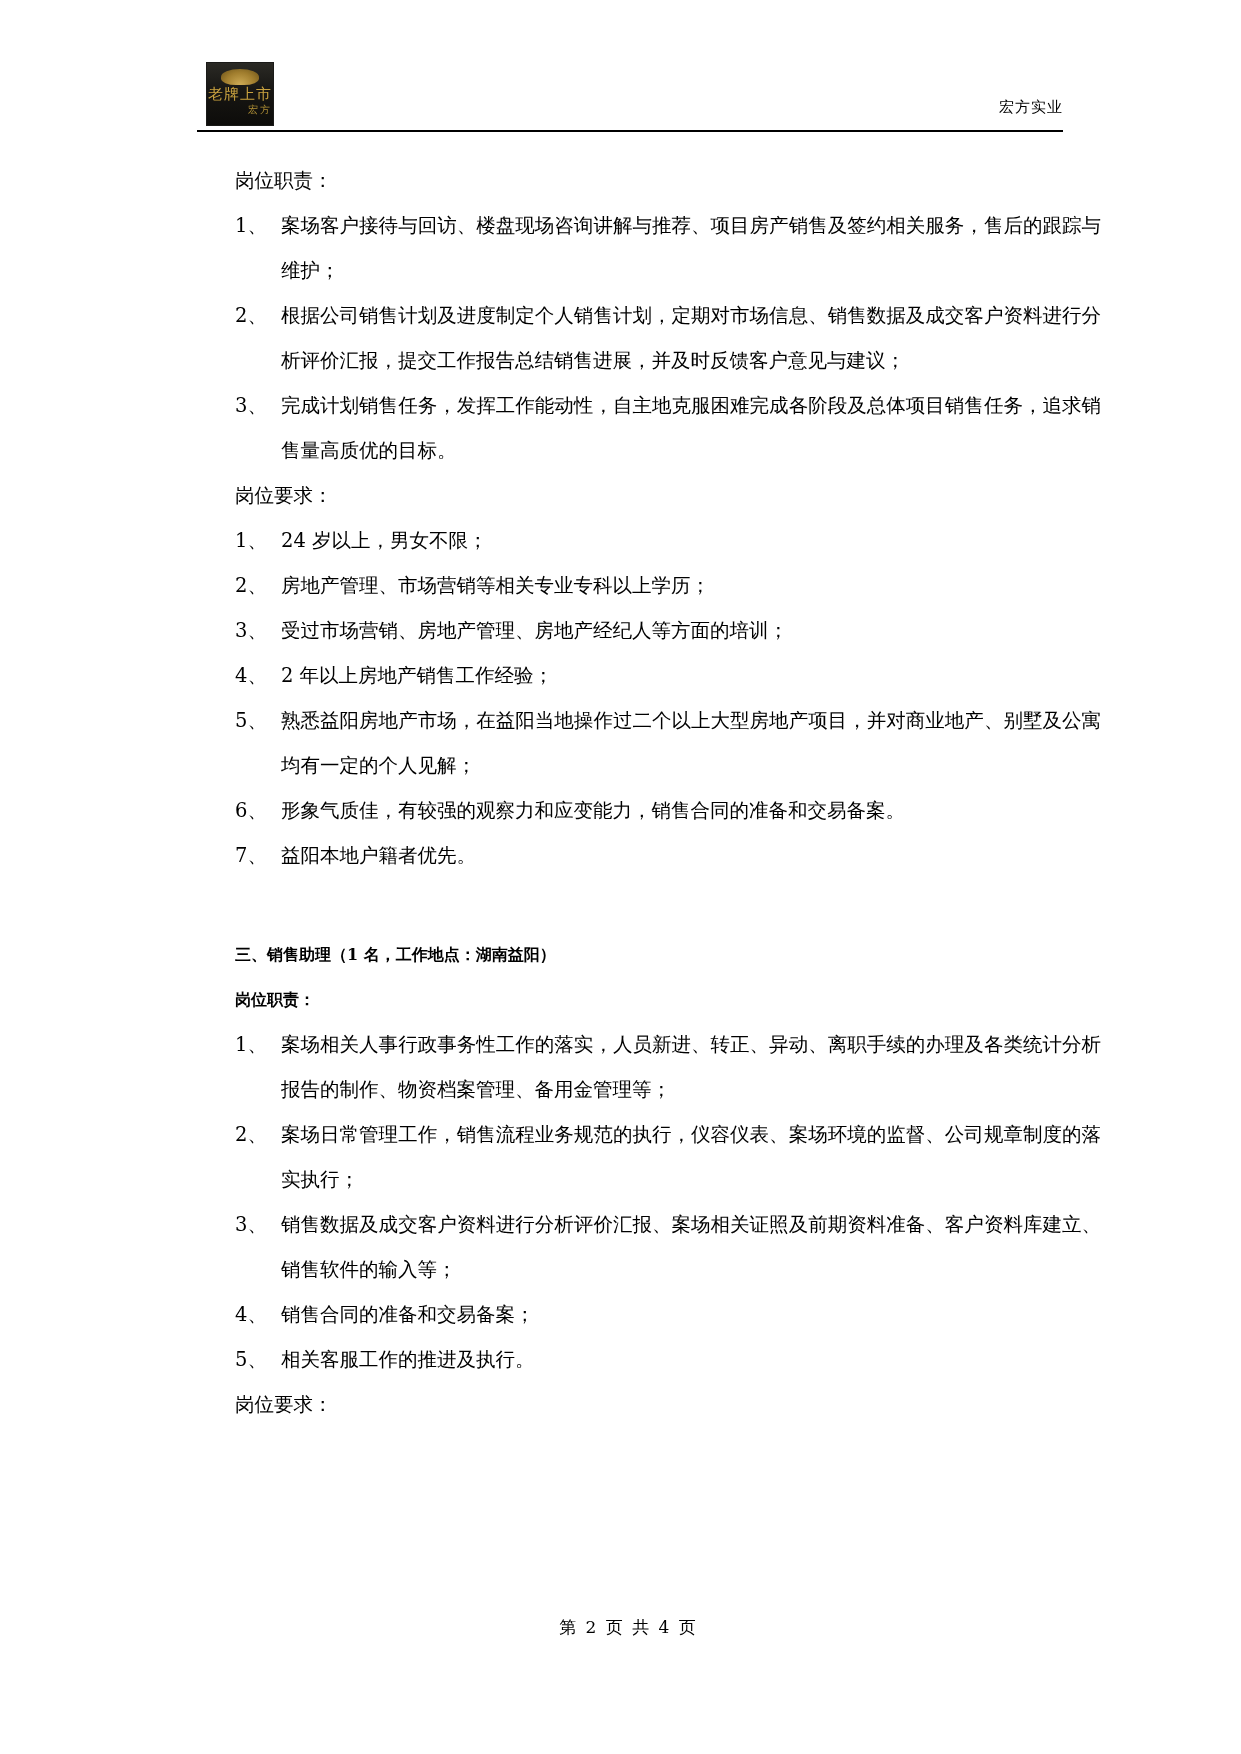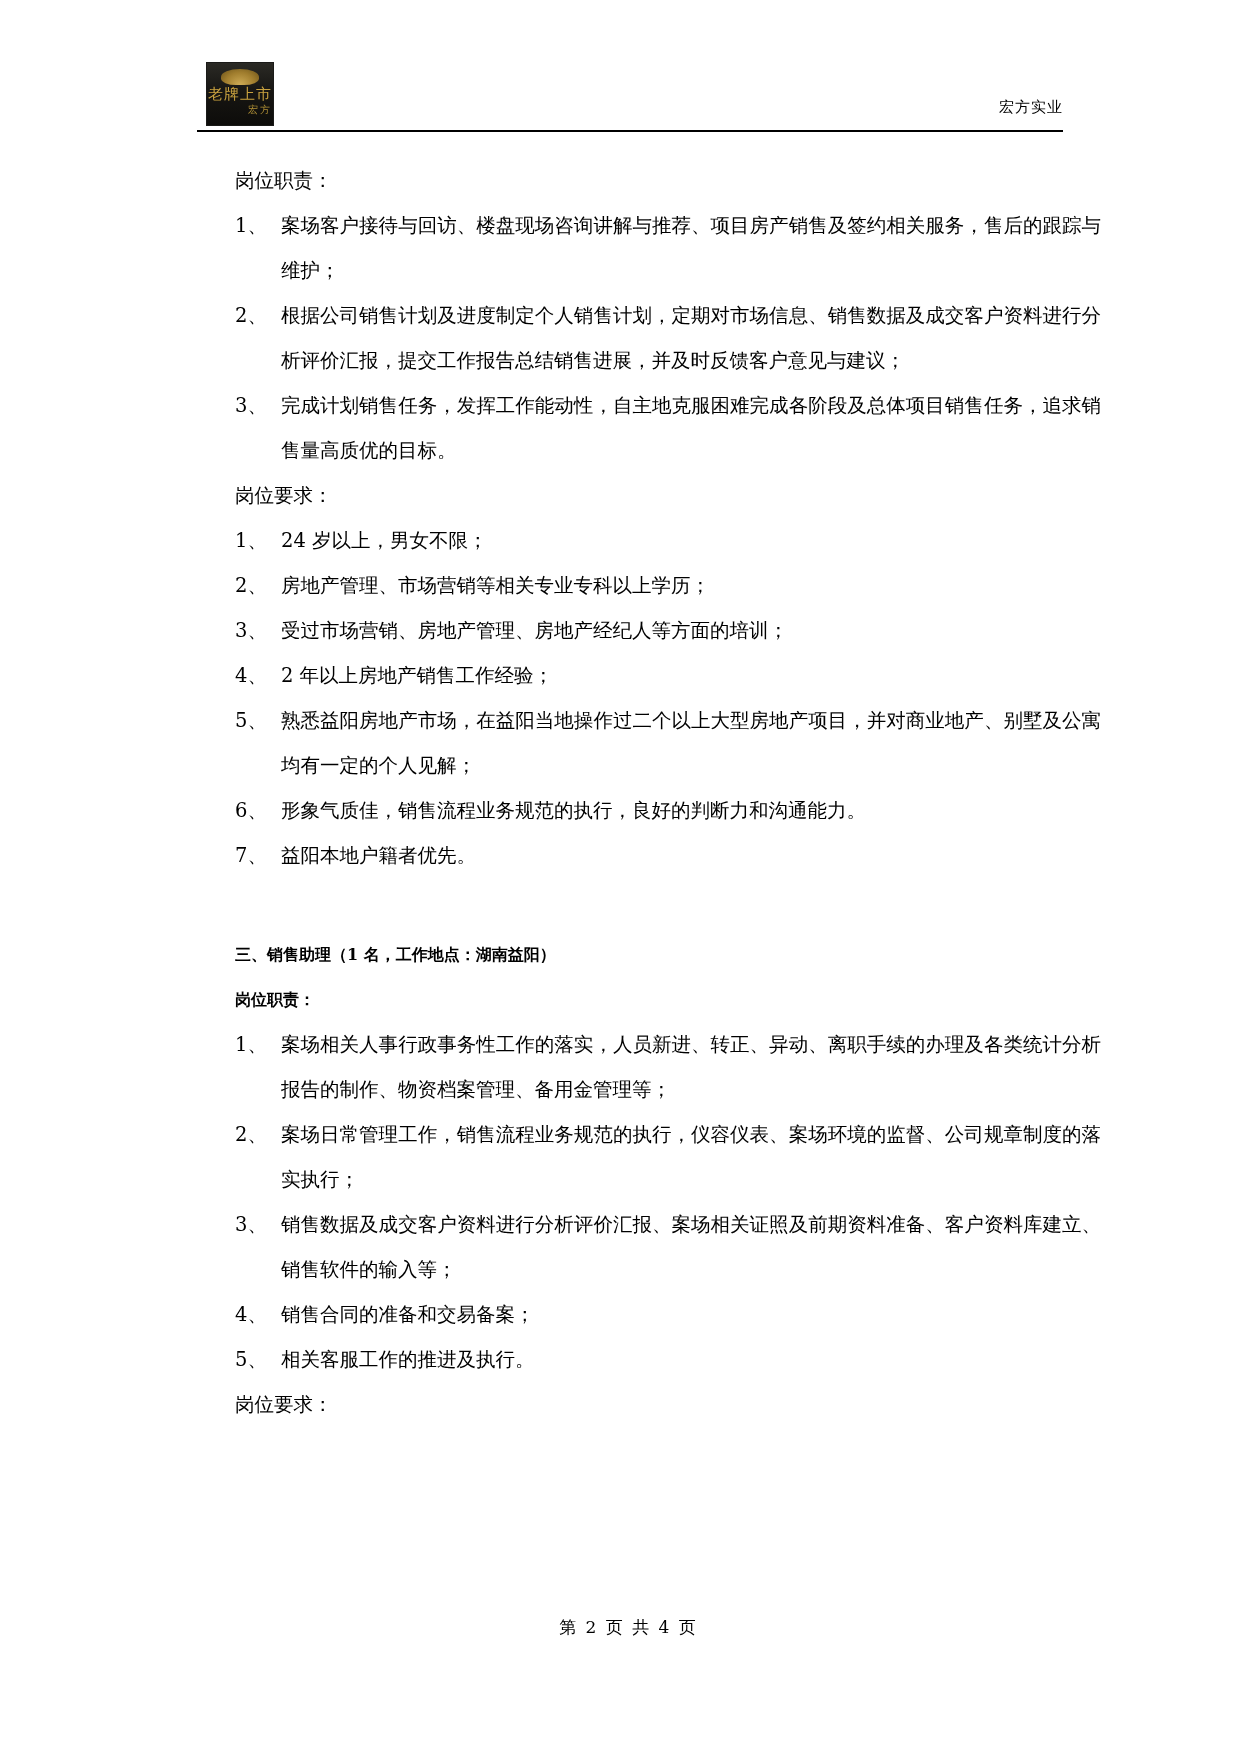--- a/index.html
+++ b/index.html
@@ -189,21 +189,21 @@
     <div class="item">
       <span class="num">4、</span>
       <span class="txt">2 年以上房地产销售工作经验；</span>
     </div>
     <div class="item">
       <span class="num">5、</span>
       <span class="txt">熟悉益阳房地产市场，在益阳当地操作过二个以上大型房地产项目，并对商业地产、别墅及公寓均有一定的个人见解；</span>
     </div>
     <div class="item">
       <span class="num">6、</span>
-      <span class="txt">形象气质佳，销售流程业务规范的执行，良好的判断力和沟通能力。</span>
+      <span class="txt">形象气质佳，有较强的观察力和应变能力，销售合同的准备和交易备案。</span>
     </div>
     <div class="item">
       <span class="num">7、</span>
       <span class="txt">益阳本地户籍者优先。</span>
     </div>
 
     <div class="gap-big"></div>
 
     <p class="section-title">三、销售助理（1 名，工作地点：湖南益阳）</p>
 

